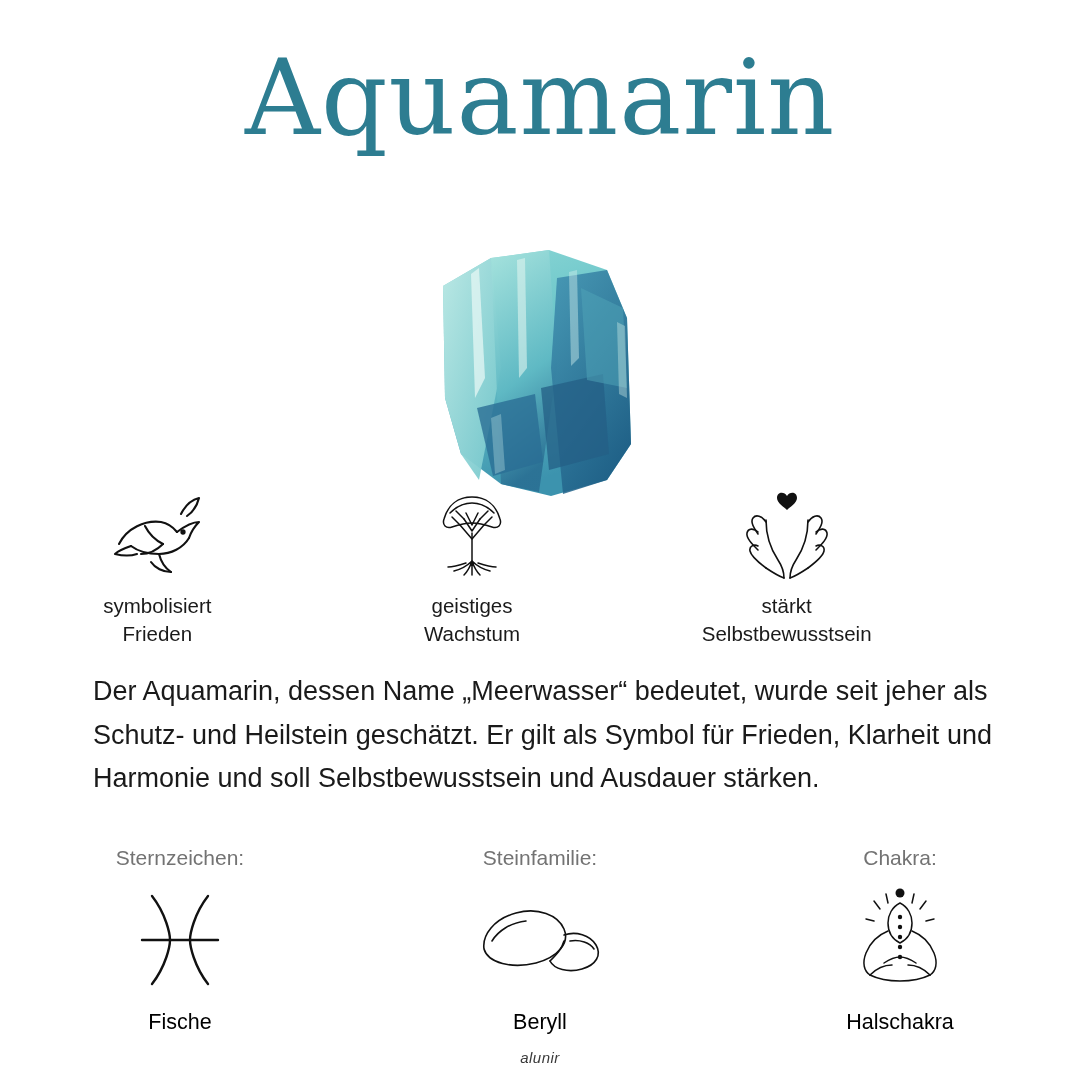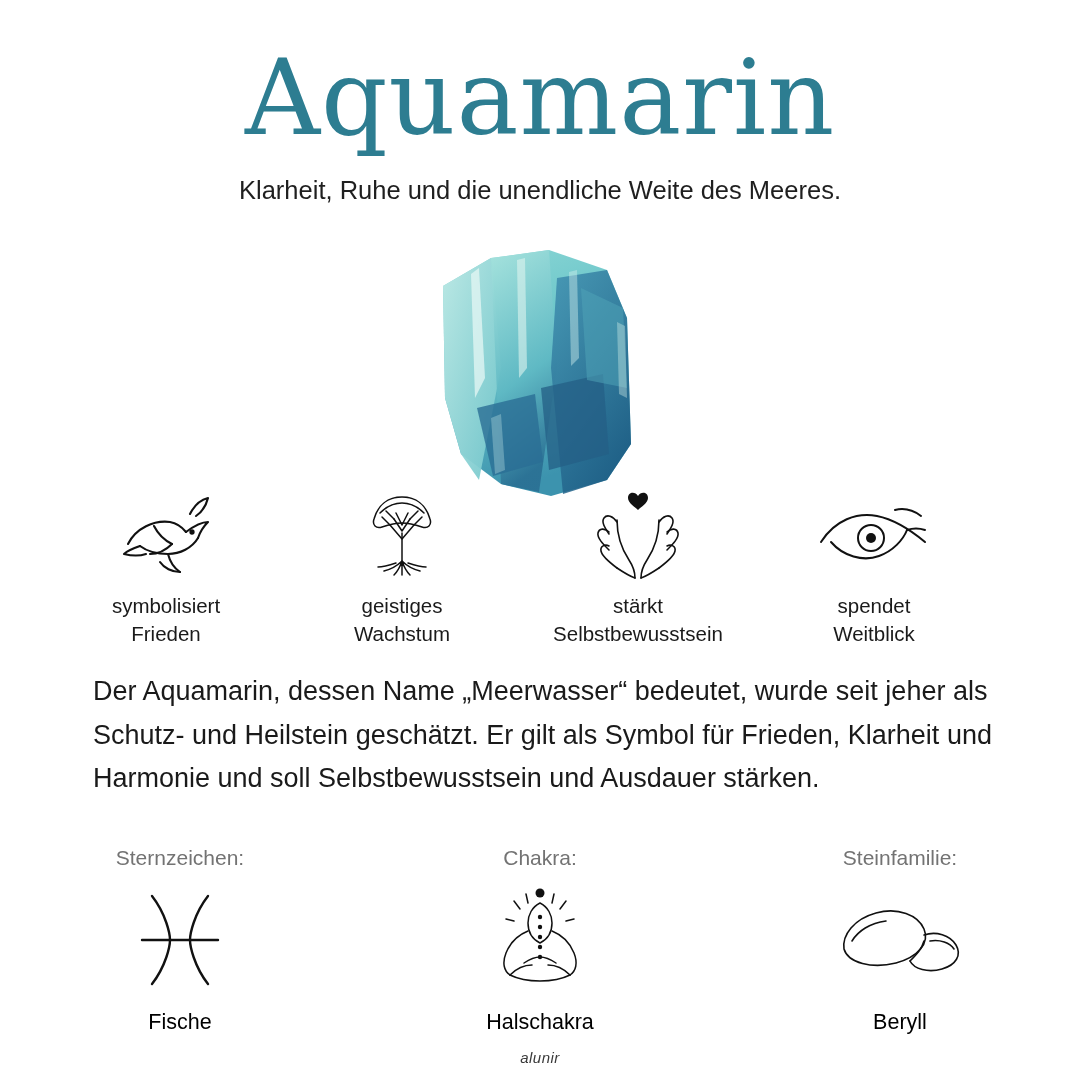--- a/index.html
+++ b/index.html
@@ -59,21 +59,20 @@
     position: relative;
   }
 
   
   .benefits {
     position: absolute;
     top: 482px;
     left: 0;
     width: 944px;
     display: flex;
-    margin-left: 48px;
   }
   .benefit {
     flex: 1;
     text-align: center;
   }
   .benefit .ico {
     height: 92px;
     display: flex;
     align-items: center;
     justify-content: center;
@@ -136,21 +135,20 @@
     letter-spacing: 0.5px;
     font-style: italic;
   }
 </style>
 </head>
 <body>
 
 <div class="page">
 
   <h1 class="title">Aquamarin</h1>
-  <div class="subtitle">Klarheit, Ruhe und die unendliche Weite des Meeres.</div>
 
   <div class="stone-wrap">
     <div class="stone">
       <svg width="218" height="253" viewBox="0 0 218 253">
         <defs>
           <linearGradient id="g1" x1="0" y1="0" x2="0.3" y2="1">
             <stop offset="0%" stop-color="#8fd9d6"></stop>
             <stop offset="45%" stop-color="#69c4c9"></stop>
             <stop offset="100%" stop-color="#3c93ae"></stop>
           </linearGradient>
@@ -247,53 +245,51 @@
           <path d="M86,30 C86,44 82,58 74,70 C70,76 68,82 68,88"></path>
           <path d="M86,78 C80,82 74,86 68,88"></path>
         </svg>
       </div>
       <div class="lbl">
         <span>stärkt</span><br>
         <span>Selbstbewusstsein</span>
       </div>
     </div>
 
-    <div class="benefit">
-      <div class="ico">
-        <svg width="118" height="76" viewBox="0 0 118 76" fill="none" stroke="#111" stroke-width="2" stroke-linecap="round">
-          <path d="M6,44 C20,22 42,14 62,18 C82,22 98,34 110,44"></path>
-          <path d="M16,44 C28,58 48,64 64,58 C78,53 88,42 92,32"></path>
-          <circle cx="56" cy="40" r="13"></circle>
-          <circle cx="56" cy="40" r="5" fill="#111" stroke="none"></circle>
-          <path d="M92,32 C98,30 104,30 110,32"></path>
-          <path d="M80,12 C88,10 98,12 106,18"></path>
-        </svg>
-      </div>
-      <div class="lbl">
-        <span>spendet</span><br>
-        <span>Weitblick</span>
-      </div>
-    </div>
 
   </div>
 
   <div class="body-text">Der Aquamarin, dessen Name „Meerwasser“ bedeutet, wurde seit jeher als Schutz- und Heilstein geschätzt. Er gilt als Symbol für Frieden, Klarheit und Harmonie und soll Selbstbewusstsein und Ausdauer stärken.</div>
 
   <div class="attrs">
 
     <div class="attr">
       <div class="cap">Sternzeichen:</div>
       <div class="ico">
         <svg width="96" height="104" viewBox="0 0 96 104" fill="none" stroke="#111" stroke-width="2.4" stroke-linecap="round">
           <path d="M20,8 C34,26 38,46 38,52 C38,58 34,78 20,96"></path>
           <path d="M76,8 C62,26 58,46 58,52 C58,58 62,78 76,96"></path>
           <path d="M10,52 L86,52"></path>
         </svg>
       </div>
       <div class="val">Fische</div>
+    </div>
+
+    <div class="attr">
+      <div class="cap">Steinfamilie:</div>
+      <div class="ico">
+        <svg width="140" height="90" viewBox="0 0 140 90" fill="none" stroke="#111" stroke-width="1.6" stroke-linecap="round" stroke-linejoin="round">
+          <path d="M14,54 C12,40 24,24 46,18 C68,12 88,20 94,34 C100,48 88,62 66,68 C42,74 18,68 14,54 Z"></path>
+          <path d="M22,46 C28,36 40,28 56,26"></path>
+          <path d="M94,40 C106,36 120,40 126,50 C132,60 126,70 112,74 C98,78 84,74 80,66"></path>
+          <path d="M100,46 C110,44 120,48 124,54"></path>
+          <path d="M80,66 C86,60 92,54 94,46"></path>
+        </svg>
+      </div>
+      <div class="val">Beryll</div>
     </div>
 
     <div class="attr">
       <div class="cap">Chakra:</div>
       <div class="ico">
         <svg width="112" height="118" viewBox="0 0 112 118" fill="none" stroke="#111" stroke-width="1.5" stroke-linecap="round">
           <circle cx="56" cy="12" r="4.5" fill="#111" stroke="none"></circle>
           <path d="M56,22 C48,26 44,34 44,42 C44,52 48,58 56,62 C64,58 68,52 68,42 C68,34 64,26 56,22 Z"></path>
           <path d="M36,28 L30,20 M44,22 L42,13 M68,22 L70,13 M76,28 L82,20 M30,40 L22,38 M82,40 L90,38"></path>
           <path d="M44,50 C34,54 26,62 22,72 C18,82 20,90 26,94"></path>
@@ -305,31 +301,17 @@
           <circle cx="56" cy="36" r="2.2" fill="#111" stroke="none"></circle>
           <circle cx="56" cy="46" r="2.2" fill="#111" stroke="none"></circle>
           <circle cx="56" cy="56" r="2.2" fill="#111" stroke="none"></circle>
           <circle cx="56" cy="66" r="2.2" fill="#111" stroke="none"></circle>
           <circle cx="56" cy="76" r="2.2" fill="#111" stroke="none"></circle>
         </svg>
       </div>
       <div class="val">Halschakra</div>
     </div>
 
-    <div class="attr">
-      <div class="cap">Steinfamilie:</div>
-      <div class="ico">
-        <svg width="140" height="90" viewBox="0 0 140 90" fill="none" stroke="#111" stroke-width="1.6" stroke-linecap="round" stroke-linejoin="round">
-          <path d="M14,54 C12,40 24,24 46,18 C68,12 88,20 94,34 C100,48 88,62 66,68 C42,74 18,68 14,54 Z"></path>
-          <path d="M22,46 C28,36 40,28 56,26"></path>
-          <path d="M94,40 C106,36 120,40 126,50 C132,60 126,70 112,74 C98,78 84,74 80,66"></path>
-          <path d="M100,46 C110,44 120,48 124,54"></path>
-          <path d="M80,66 C86,60 92,54 94,46"></path>
-        </svg>
-      </div>
-      <div class="val">Beryll</div>
-    </div>
-
   </div>
 
   <div class="brand">alunir</div>
 
 </div>
 
 </body></html>

